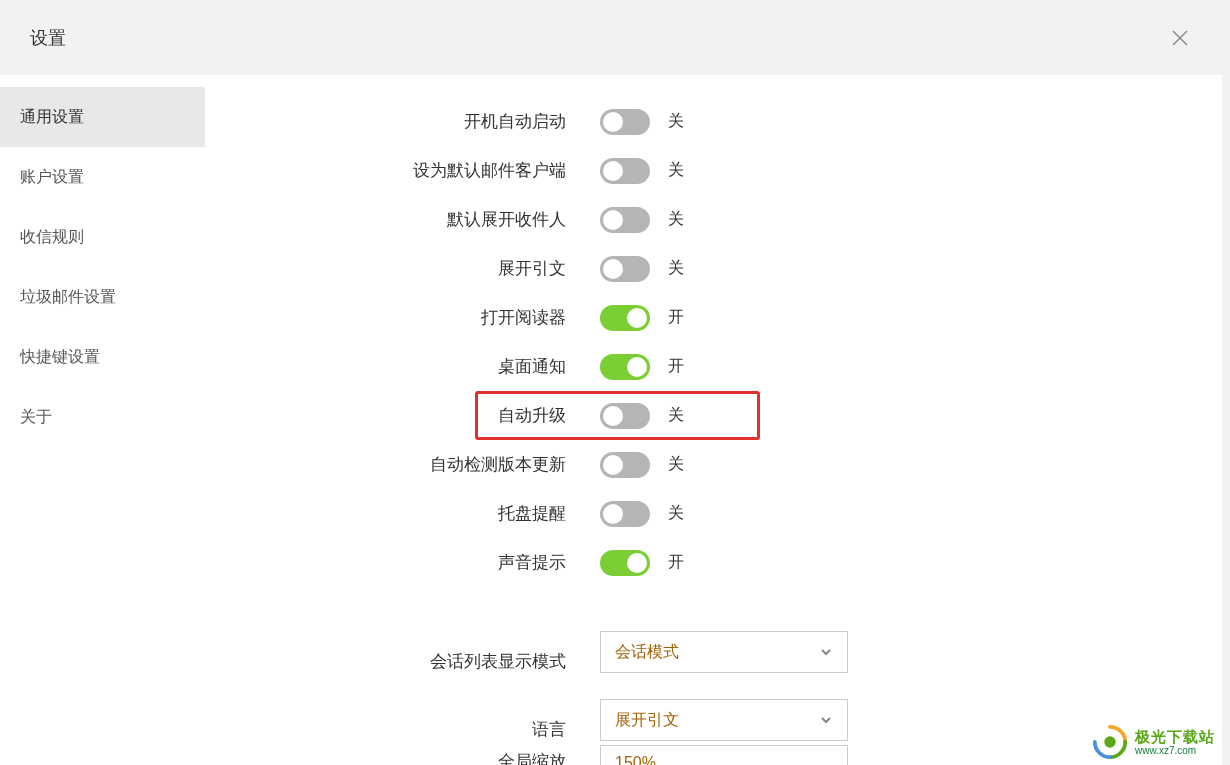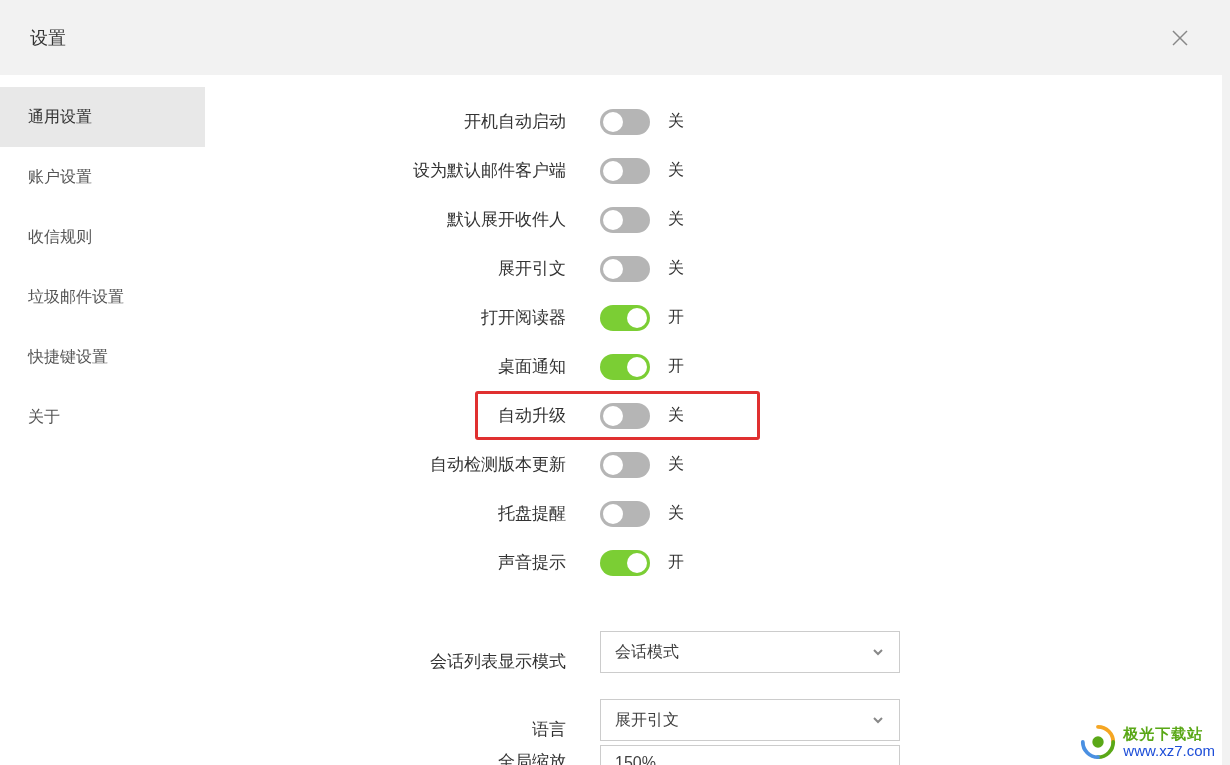--- a/index.html
+++ b/index.html
@@ -55,21 +55,21 @@
     }
     .sidebar {
       width: 205px;
       background: #fff;
       padding-top: 12px;
     }
     .sidebar-item {
       height: 60px;
       display: flex;
       align-items: center;
-      padding-left: 28px;
+      padding-left: 20px;
       font-size: 16px;
       color: #555;
       cursor: pointer;
     }
     .sidebar-item.active {
       background: #e8e8e8;
       color: #333;
     }
     .content {
       flex: 1;
@@ -126,30 +126,30 @@
       border: 3px solid #e03030;
       border-radius: 3px;
       position: absolute;
     }
     .select-row {
       display: flex;
       align-items: flex-end;
       height: 68px;
     }
     .select {
-      width: 300px;
+      width: 248px;
       height: 42px;
       border: 1px solid #ccc;
       display: flex;
       align-items: center;
       padding: 0 14px;
       justify-content: space-between;
       cursor: pointer;
       font-size: 16px;
-      color: #404040;
+      color: #a16207;
       background: #fff;
     }
     .select.partial {
       border-bottom: none;
       height: 28px;
       align-items: flex-start;
       padding-top: 8px;
     }
     .chevron {
       width: 14px;
@@ -179,22 +179,22 @@
       flex-direction: column;
       line-height: 1.15;
     }
     .watermark-title {
       font-size: 15px;
       color: #5aa817;
       font-weight: bold;
       letter-spacing: 1px;
     }
     .watermark-url {
-      font-size: 15px;
-      color: #1d4ed8;
+      font-size: 10px;
+      color: #15803d;
     }
   </style>
 </head>
 <body>
 
 <div class="window">
   <div class="titlebar">
     <span class="titlebar-title">设置</span>
     <div class="close-btn">
       <svg viewBox="0 0 18 18">

